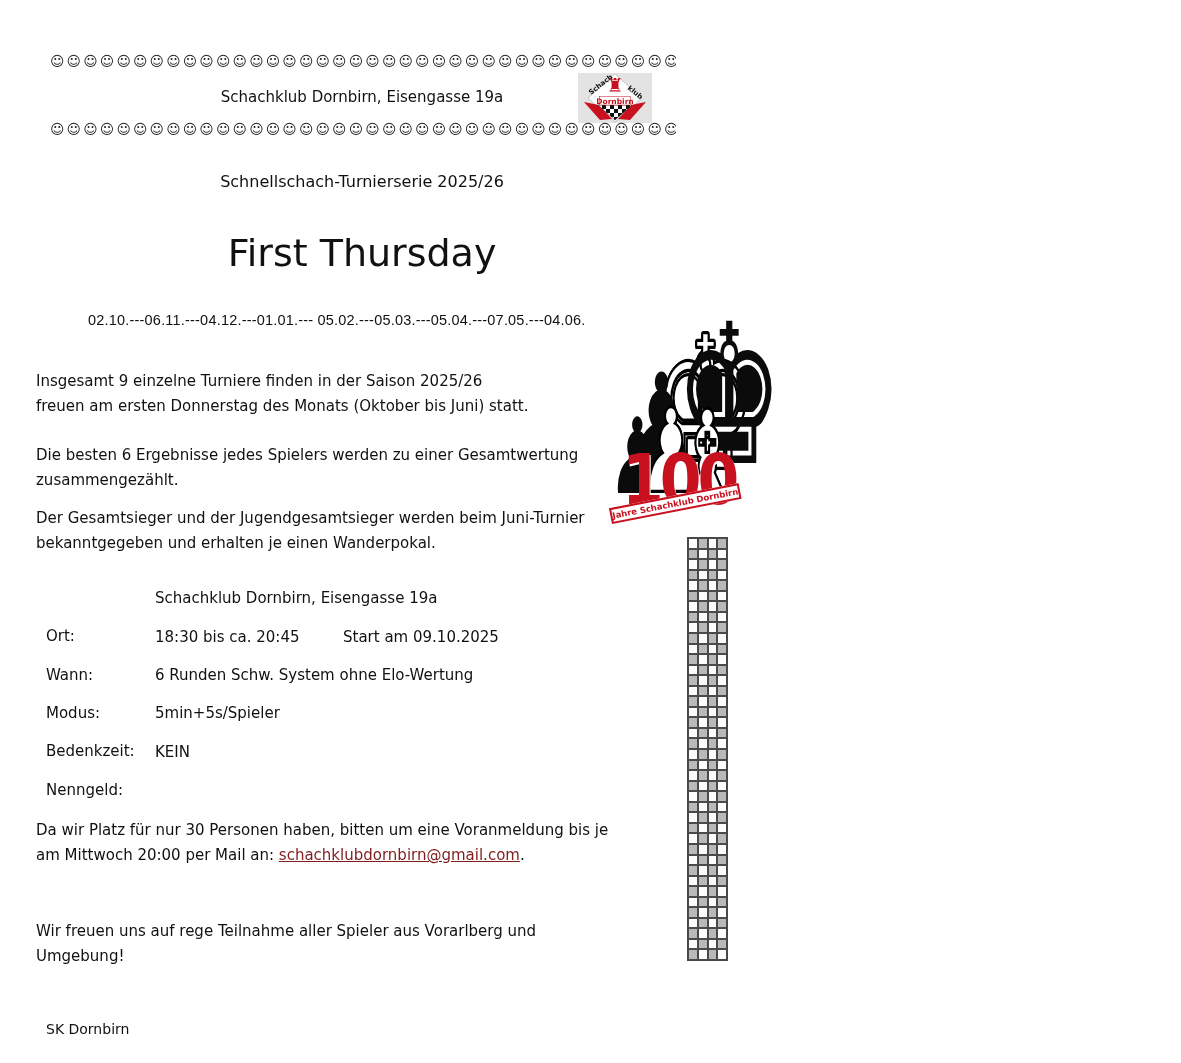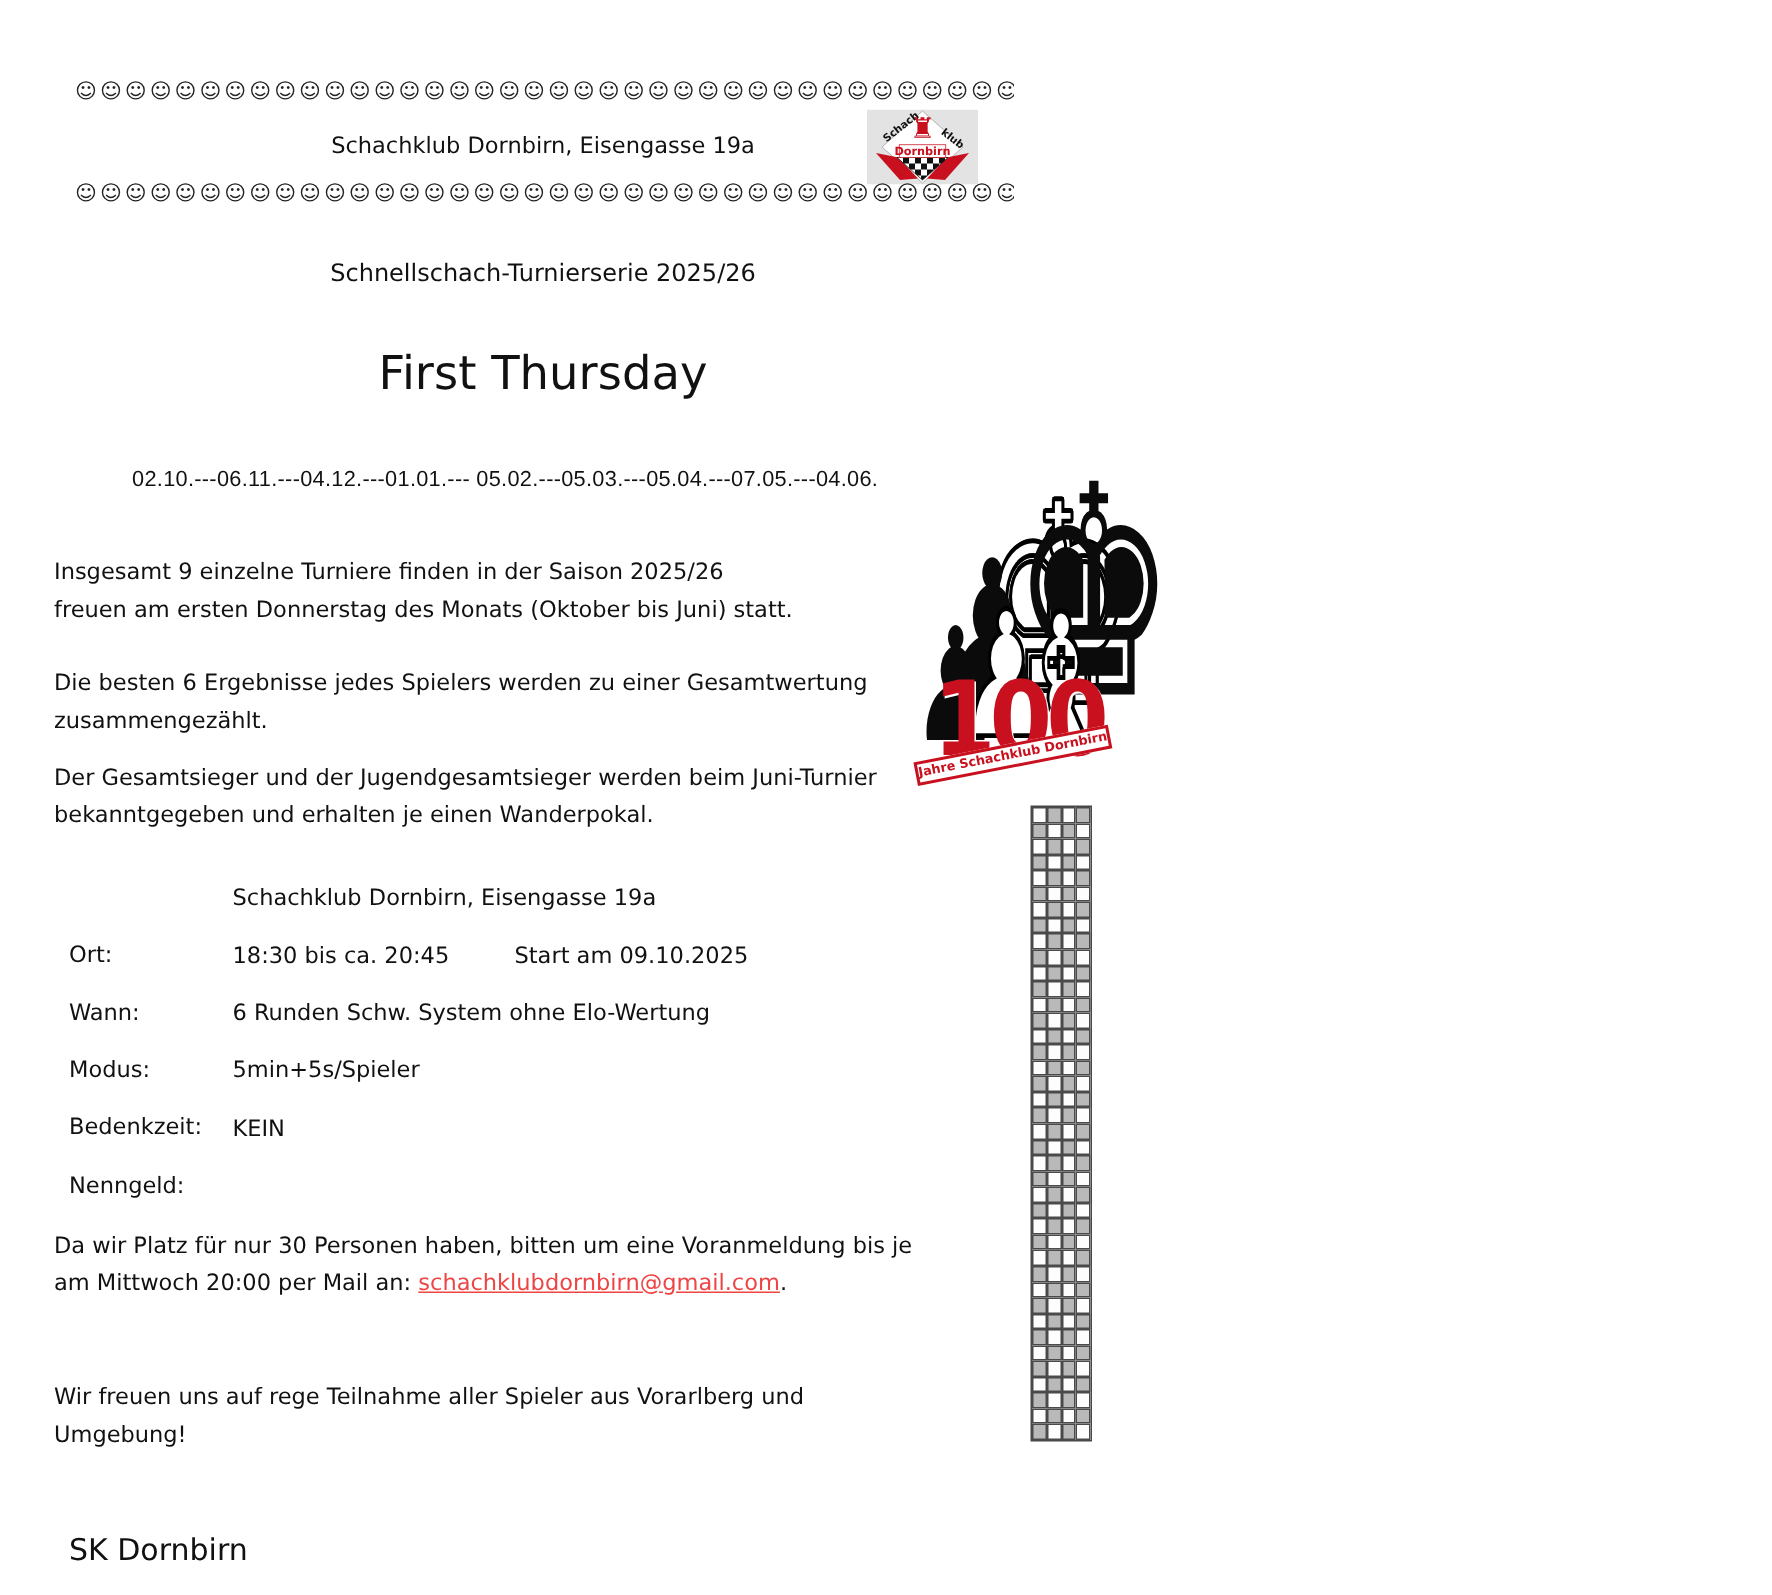--- a/index.html
+++ b/index.html
@@ -7,30 +7,30 @@
         font-family:"DejaVu Sans",sans-serif;color:#111;}
   .abs{position:absolute;}
   
   .smiley-row{left:50px;width:626px;font-size:14px;letter-spacing:2px;color:#222;
               white-space:nowrap;overflow:hidden;}
   
   .club-line{left:52px;top:88px;width:620px;text-align:center;font-size:15px;}
   .club-logo{left:578px;top:73px;}
   
   .series-title{left:52px;top:172px;width:620px;text-align:center;font-size:16px;}
-  .event-title{left:52px;top:231px;width:620px;text-align:center;font-size:31px;}
+  .event-title{left:52px;top:231px;width:620px;text-align:center;font-size:38px;}
   .dates-line{left:88px;top:312px;font-family:"Liberation Sans",sans-serif;font-size:14.5px;letter-spacing:.2px;}
   
   .para{left:36px;font-size:15px;line-height:25px;}
   .detail-row{left:46px;height:25px;font-size:15px;}
   .detail-row .lbl{position:absolute;left:0;top:0;margin-top:38px;}
   .detail-row .val{position:absolute;left:109px;top:0;white-space:nowrap;}
   .detail-row .extra{position:absolute;left:297px;top:0;white-space:nowrap;}
-  a.email{color:#ef4444;text-decoration:underline;cursor:pointer;}
-  .signature{left:46px;top:1021px;font-size:20px;}
+  a.email{color:#7f1d1d;text-decoration:underline;cursor:pointer;}
+  .signature{left:46px;top:1021px;font-size:14px;}
   
   .anniv{left:610px;top:356px;width:130px;height:200px;}
   .piece{position:absolute;transform:scaleX(.62);transform-origin:left top;line-height:1;color:#0b0b0b;}
   .piece-white{color:#ffffff;-webkit-text-stroke:2.5px #000;
       text-shadow:2px 0 0 #000,-2px 0 0 #000,0 2px 0 #000,0 -2px 0 #000,
                   1.5px 1.5px 0 #000,-1.5px 1.5px 0 #000,1.5px -1.5px 0 #000,-1.5px -1.5px 0 #000;}
   .num100{position:absolute;left:12px;top:84px;font-size:60px;font-weight:bold;color:#c8101e;
       letter-spacing:-4px;transform:scaleY(1.15);transform-origin:left top;
       text-shadow:1px 1px 0 #fff;}
   .banner{position:absolute;left:2px;top:152px;width:128px;background:#fff;border:2px solid #c8101e;

